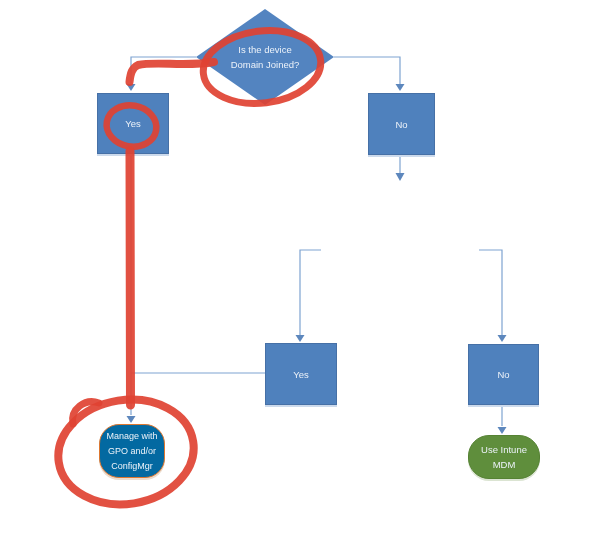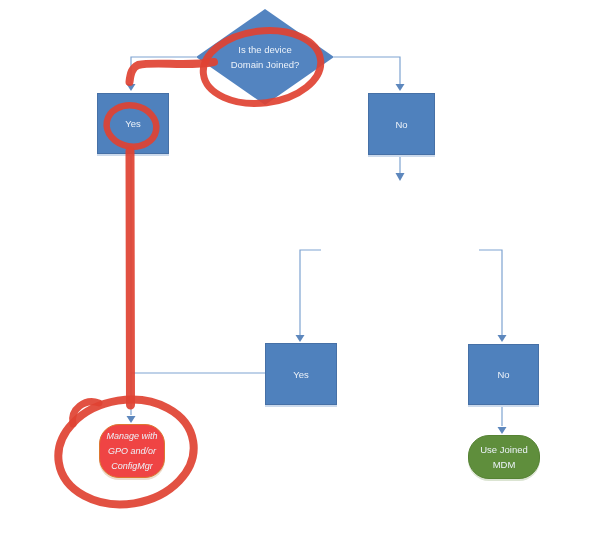--- a/index.html
+++ b/index.html
@@ -16,22 +16,22 @@
   }
   .rect{
     background:#4f81bd;border:1px solid #4670a6;
     box-shadow:0 2px 0 #ccdaec;
   }
   .diamond{
     background:#5384c0;
     clip-path:polygon(50% 0%,100% 50%,50% 100%,0% 50%);
   }
   .pill-orange{
-    background:#ef4444;border:1px solid #dd7730;border-radius:20px;
-    box-shadow:0 2px 0 #ecdccd;font-size:9px;font-style:italic;
+    background:#0369a1;border:1px solid #dd7730;border-radius:20px;
+    box-shadow:0 2px 0 #ecdccd;font-size:9px;
   }
   .pill-green{
     background:#5f8e3c;border:1px solid #558233;border-radius:21px;
     box-shadow:0 2px 0 #dbe4d2;
   }
   
   #d1{left:196px;top:9px;width:138px;height:96px;}
   #yes1{left:97px;top:93px;width:70px;height:59px;}
   #no1{left:368px;top:93px;width:65px;height:60px;}
   #d2{left:321px;top:182px;width:158px;height:136px;}
@@ -81,21 +81,21 @@
 
 
   <div id="yes2" class="node rect">Yes</div>
 
   <div id="no2" class="node rect">No</div>
 
   <div id="manage" class="node pill-orange">Manage with
 GPO and/or
 ConfigMgr</div>
 
-  <div id="intune" class="node pill-green">Use Joined
+  <div id="intune" class="node pill-green">Use Intune
 MDM</div>
 
   <svg class="layer annotations" viewBox="0 0 602 547">
     <ellipse class="red" cx="262" cy="67" rx="59" ry="36" stroke-width="7" transform="rotate(-7 262 67)"></ellipse>
 
     <path class="red" stroke-width="8" d="M214 62 C 186 67 156 61 138 65 C 132 68 130.5 73 129.5 82"></path>
 
     <ellipse class="red" cx="131.5" cy="126" rx="25" ry="20.5" stroke-width="6.5" transform="rotate(10 131.5 126)"></ellipse>
 
     <path class="red" stroke-width="9" d="M130 151 L130.5 405"></path>

